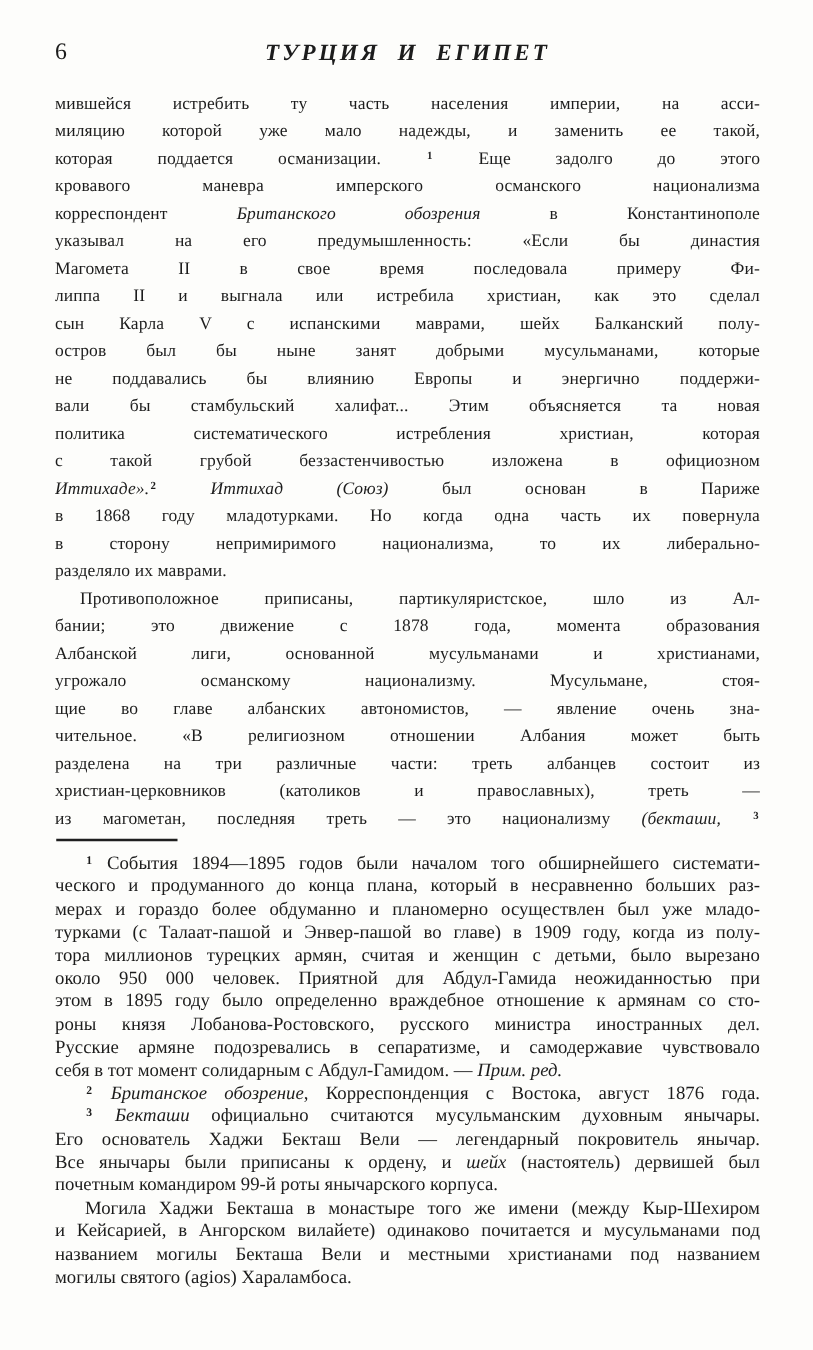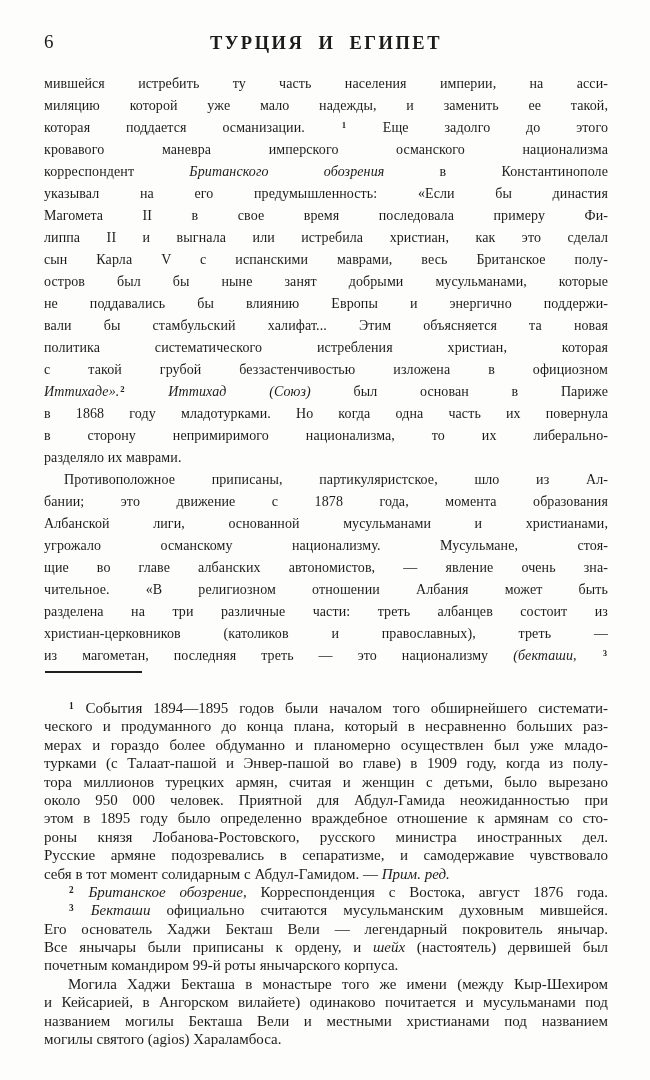--- a/index.html
+++ b/index.html
@@ -26,20 +26,21 @@
   .pagenum {
     position: absolute;
     left: 0;
     top: 31px;
     font-size: 19px;
     letter-spacing: 1px;
   }
   .runhead {
     display: block;
     text-align: center;
+    font-style: italic;
     font-weight: 700;
     font-size: 18.5px;
     letter-spacing: 2.5px;
     word-spacing: 7px;
   }
   
   .maintext {
     margin-top: 18px;
     font-size: 14px;
     letter-spacing: 0.1px;
@@ -48,21 +49,21 @@
   .maintext .tline.indent { text-indent: 20px; }
   
   .fnsep {
     margin-top: 4px;
     margin-left: 1px;
     width: 97px;
     height: 2px;
     background: #1f1f1f;
   }
   .footnotes {
-    margin-top: 26px;
+    margin-top: 9px;
     font-size: 15px;
   }
   .footnotes .tline { height: 18.4px; line-height: 18.4px; }
   .footnotes .tline.indent { text-indent: 24px; }
   
   .tline {
     text-align: justify;
     text-align-last: justify;
     overflow: hidden;
     white-space: normal;
@@ -89,21 +90,21 @@
 
   <div class="maintext" id="main-text">
       <div class="tline"><span>мившейся истребить ту часть населения империи, на асси-</span></div>
       <div class="tline"><span>миляцию которой уже мало надежды, и заменить ее такой,</span></div>
       <div class="tline"><span>которая поддается османизации. </span><span class="sup">1</span><span> Еще задолго до этого</span></div>
       <div class="tline"><span>кровавого маневра имперского османского национализма</span></div>
       <div class="tline"><span>корреспондент </span><span class="it">Британского обозрения</span><span> в Константинополе</span></div>
       <div class="tline"><span>указывал на его предумышленность: «Если бы династия</span></div>
       <div class="tline"><span>Магомета II в свое время последовала примеру Фи-</span></div>
       <div class="tline"><span>липпа II и выгнала или истребила христиан, как это сделал</span></div>
-      <div class="tline"><span>сын Карла V с испанскими маврами, весь Британское полу-</span></div>
+      <div class="tline"><span>сын Карла V с испанскими маврами, шейх Балканский полу-</span></div>
       <div class="tline"><span>остров был бы ныне занят добрыми мусульманами, которые</span></div>
       <div class="tline"><span>не поддавались бы влиянию Европы и энергично поддержи-</span></div>
       <div class="tline"><span>вали бы стамбульский халифат... Этим объясняется та новая</span></div>
       <div class="tline"><span>политика систематического истребления христиан, которая</span></div>
       <div class="tline"><span>с такой грубой беззастенчивостью изложена в официозном</span></div>
       <div class="tline"><span class="it">Иттихаде».</span><span class="sup">2</span><span> </span><span class="it">Иттихад (Союз)</span><span> был основан в Париже</span></div>
       <div class="tline"><span>в 1868 году младотурками. Но когда одна часть их повернула</span></div>
       <div class="tline"><span>в сторону непримиримого национализма, то их либерально-</span></div>
       <div class="tline end"><span>разделяло их маврами.</span></div>
       <div class="tline indent"><span>Противоположное приписаны, партикуляристское, шло из Ал-</span></div>
@@ -124,21 +125,21 @@
       <div class="tline"><span>ческого и продуманного до конца плана, который в несравненно больших раз-</span></div>
       <div class="tline"><span>мерах и гораздо более обдуманно и планомерно осуществлен был уже младо-</span></div>
       <div class="tline"><span>турками (с Талаат-пашой и Энвер-пашой во главе) в 1909 году, когда из полу-</span></div>
       <div class="tline"><span>тора миллионов турецких армян, считая и женщин с детьми, было вырезано</span></div>
       <div class="tline"><span>около 950 000 человек. Приятной для Абдул-Гамида неожиданностью при</span></div>
       <div class="tline"><span>этом в 1895 году было определенно враждебное отношение к армянам со сто-</span></div>
       <div class="tline"><span>роны князя Лобанова-Ростовского, русского министра иностранных дел.</span></div>
       <div class="tline"><span>Русские армяне подозревались в сепаратизме, и самодержавие чувствовало</span></div>
       <div class="tline end"><span>себя в тот момент солидарным с Абдул-Гамидом. — </span><span class="it">Прим. ред.</span></div>
       <div class="tline indent"><span class="sup">2</span><span> </span><span class="it">Британское обозрение</span><span>, Корреспонденция с Востока, август 1876 года.</span></div>
-      <div class="tline indent"><span class="sup">3</span><span> </span><span class="it">Бекташи</span><span> официально считаются мусульманским духовным мившейся.</span></div>
+      <div class="tline indent"><span class="sup">3</span><span> </span><span class="it">Бекташи</span><span> официально считаются мусульманским духовным янычары.</span></div>
       <div class="tline"><span>Его основатель Хаджи Бекташ Вели — легендарный покровитель янычар.</span></div>
       <div class="tline"><span>Все янычары были приписаны к ордену, и </span><span class="it">шейх</span><span> (настоятель) дервишей был</span></div>
       <div class="tline end"><span>почетным командиром 99-й роты янычарского корпуса.</span></div>
       <div class="tline indent"><span>Могила Хаджи Бекташа в монастыре того же имени (между Кыр-Шехиром</span></div>
       <div class="tline"><span>и Кейсарией, в Ангорском вилайете) одинаково почитается и мусульманами под</span></div>
       <div class="tline"><span>названием могилы Бекташа Вели и местными христианами под названием</span></div>
       <div class="tline end"><span>могилы святого (agios) Хараламбоса.</span></div>
     </div>
 </div>
 

